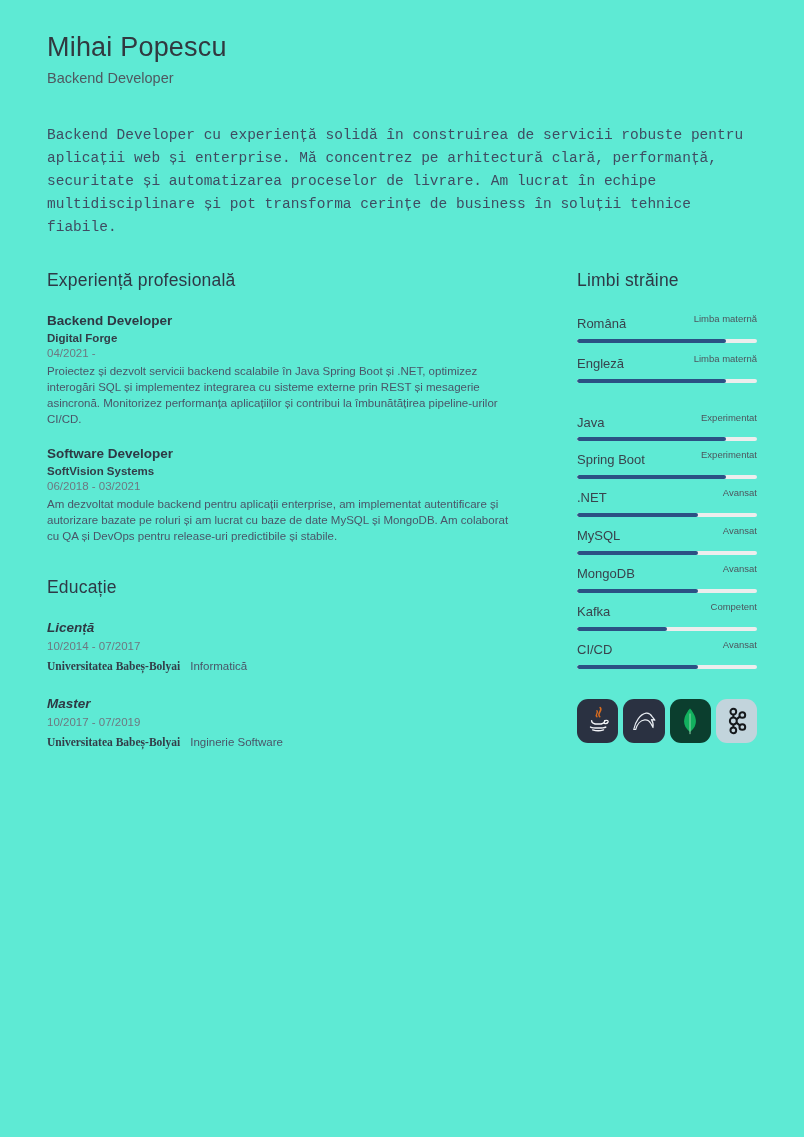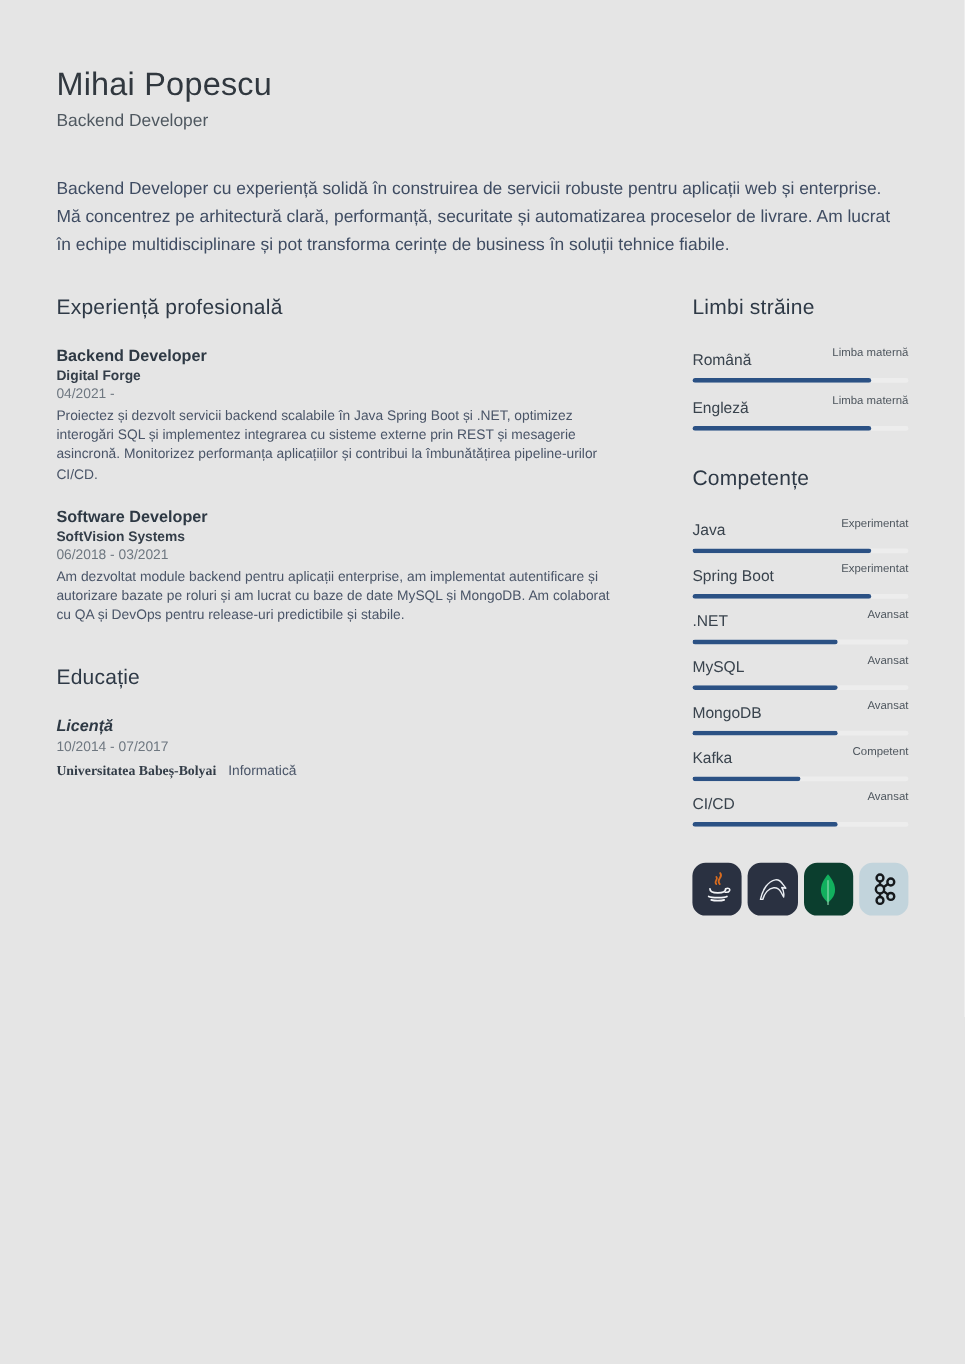--- a/index.html
+++ b/index.html
@@ -1,30 +1,30 @@
 <!DOCTYPE html>
 <html lang="ro"><head>
 <meta charset="utf-8">
 <style>
   * { margin:0; padding:0; box-sizing:border-box; }
   html,body { background:#ffffff; }
   body { font-family:"Liberation Sans","DejaVu Sans",sans-serif; }
-  .page { width:804px; height:1137px; background:#e5e5e5; padding:56px 47px 0 47px; position:relative; overflow:hidden; }
+  .page { width:804px; height:1137px; background:#5eead4; padding:33px 47px 0 47px; position:relative; overflow:hidden; }
 
   
   .header { display:flex; justify-content:space-between; align-items:flex-start; }
   .person-name { font-size:27px; font-weight:400; color:#31383f; letter-spacing:.2px; line-height:1.1; }
   .person-title { font-size:14.5px; color:#4f5860; margin-top:7px; }
   .contact { text-align:right; padding-top:9px; }
   .contact-email { font-size:11px; font-weight:700; color:#3d454d; }
   .contact-phone { font-size:16.5px; color:#373f47; margin-top:4px; }
   .contact-address { font-size:10.5px; color:#6d767f; margin-top:6px; }
 
   
-  .summary { margin-top:38px; font-size:14.5px; line-height:1.6; color:#3f4c62; }
+  .summary { margin-top:38px; font-size:14.5px; line-height:1.6; color:#3f4c62;font-family:Liberation Mono, monospace; }
 
   
   .columns { display:flex; gap:32px; margin-top:30px; }
   .col-left { width:472px; }
   .col-right { width:180px; margin-left:auto; }
 
   h2.section-heading { font-size:17.5px; font-weight:400; color:#2e3946; margin-bottom:22px; letter-spacing:.2px; }
 
   
   .job { margin-bottom:19px; }
@@ -98,20 +98,27 @@
         <h2 class="section-heading">Educație</h2>
 
         <article class="edu">
           <div class="edu-degree">Licență</div>
           <div class="edu-period">10/2014 - 07/2017</div>
           <div>
             <span class="edu-school">Universitatea Babeș-Bolyai</span><span class="edu-field">Informatică</span>
           </div>
         </article>
 
+        <article class="edu">
+          <div class="edu-degree">Master</div>
+          <div class="edu-period">10/2017 - 07/2019</div>
+          <div>
+            <span class="edu-school">Universitatea Babeș-Bolyai</span><span class="edu-field">Inginerie Software</span>
+          </div>
+        </article>
       </section>
 
     </div>
 
     <div class="col-right">
 
       <section class="languages-section">
         <h2 class="section-heading">Limbi străine</h2>
 
         <div class="meter-row">
@@ -129,21 +136,20 @@
             <span class="meter-label">Engleză</span>
             <span class="meter-level">Limba maternă</span>
           </div>
           <div class="meter-track">
             <div class="meter-fill" style="width: 83%;"></div>
           </div>
         </div>
       </section>
 
       <section class="skills-section">
-        <h2 class="section-heading">Competențe</h2>
 
         <div class="meter-row">
           <div class="meter-head">
             <span class="meter-label">Java</span>
             <span class="meter-level">Experimentat</span>
           </div>
           <div class="meter-track">
             <div class="meter-fill" style="width: 83%;"></div>
           </div>
         </div>

